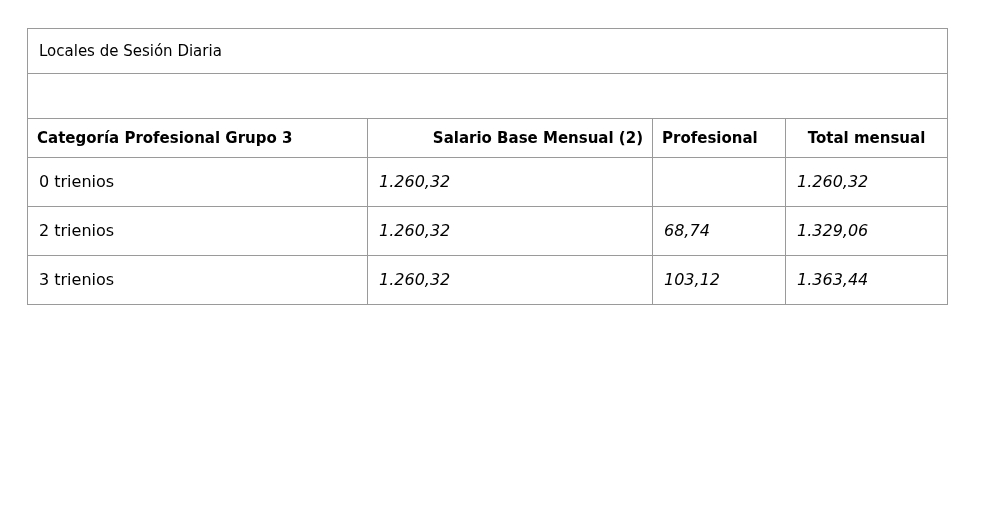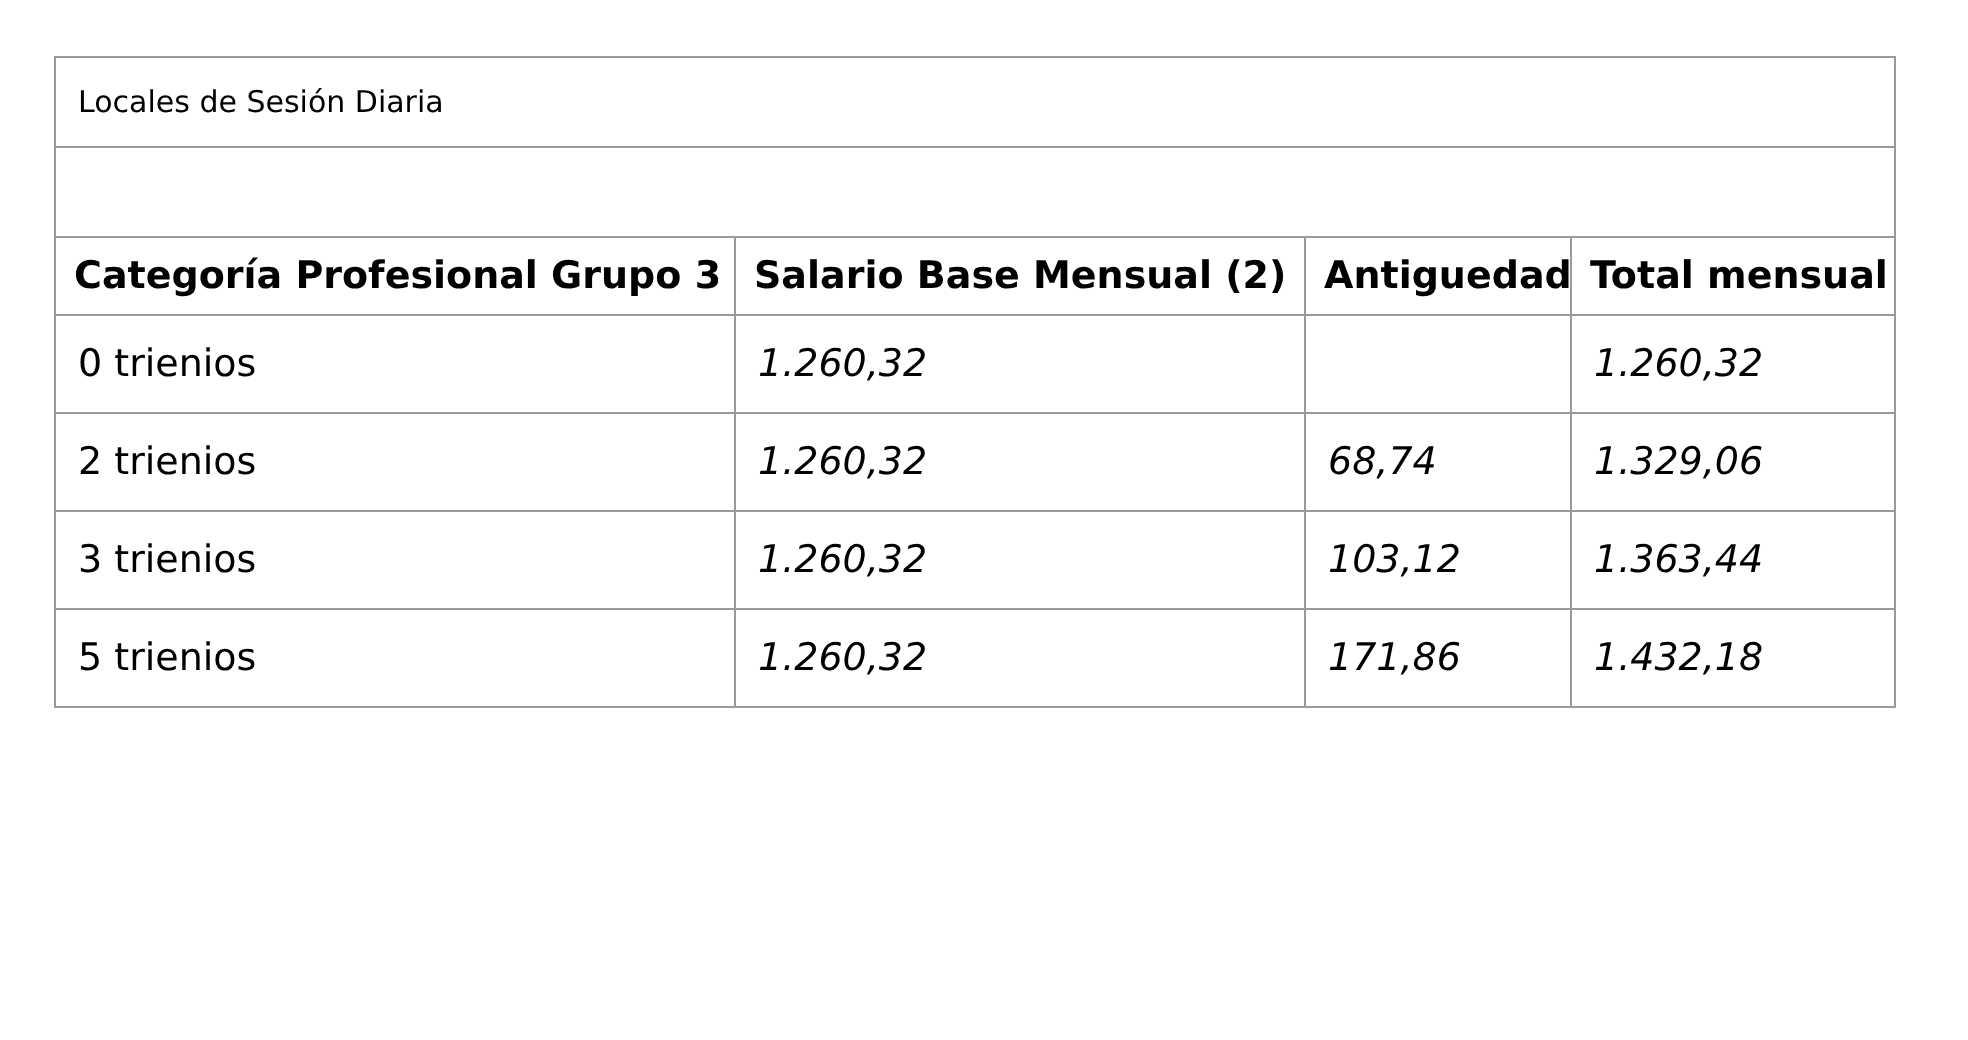--- a/index.html
+++ b/index.html
@@ -28,37 +28,37 @@
   }
   table.salary-table {
     border-collapse: collapse;
     width: 920px;
     table-layout: fixed;
   }
   table.salary-table td,
   table.salary-table th {
     border: 1px solid #9a9a9a;
     padding: 9px 11px;
-    font-size: 19px;
+    font-size: 16px;
     line-height: 20px;
     vertical-align: middle;
     background: #ffffff;
     font-weight: normal;
     text-align: left;
   }
   tr.title-row td {
     height: 26px;
     font-size: 15px;
   }
   tr.blank-row td {
     height: 26px;
   }
   tr.header-row th {
     font-weight: bold;
-    font-size: 19px;
+    font-size: 15px;
     white-space: nowrap;
     padding: 9px 9px;
   }
   tr.header-row th.col-cat { text-align: left; }
   tr.header-row th.col-base { text-align: right; }
   tr.header-row th.col-ant { text-align: left; }
   tr.header-row th.col-total { text-align: center; }
 
   td.num {
     text-align: right;
@@ -90,21 +90,21 @@
       <tbody>
         <tr class="title-row">
           <td colspan="4">Locales de Sesión Diaria</td>
         </tr>
         <tr class="blank-row">
           <td colspan="4"></td>
         </tr>
         <tr class="header-row">
           <th class="col-cat">Categoría Profesional Grupo 3</th>
           <th class="col-base">Salario Base Mensual (2)</th>
-          <th class="col-ant">Antiguedad</th>
+          <th class="col-ant">Profesional</th>
           <th class="col-total">Total mensual</th>
         </tr>
 
         <tr class="data-row">
           <td class="label">0 trienios</td>
           <td class="num">1.260,32</td>
           <td class="num"></td>
           <td class="num">1.260,32</td>
         </tr>
         <tr class="data-row">
@@ -112,22 +112,16 @@
           <td class="num">1.260,32</td>
           <td class="num">68,74</td>
           <td class="num">1.329,06</td>
         </tr>
         <tr class="data-row">
           <td class="label">3 trienios</td>
           <td class="num">1.260,32</td>
           <td class="num">103,12</td>
           <td class="num">1.363,44</td>
         </tr>
-        <tr class="data-row">
-          <td class="label">5 trienios</td>
-          <td class="num">1.260,32</td>
-          <td class="num">171,86</td>
-          <td class="num">1.432,18</td>
-        </tr>
       </tbody>
     </table>
   </div>
 </div>
 
 </body></html>

